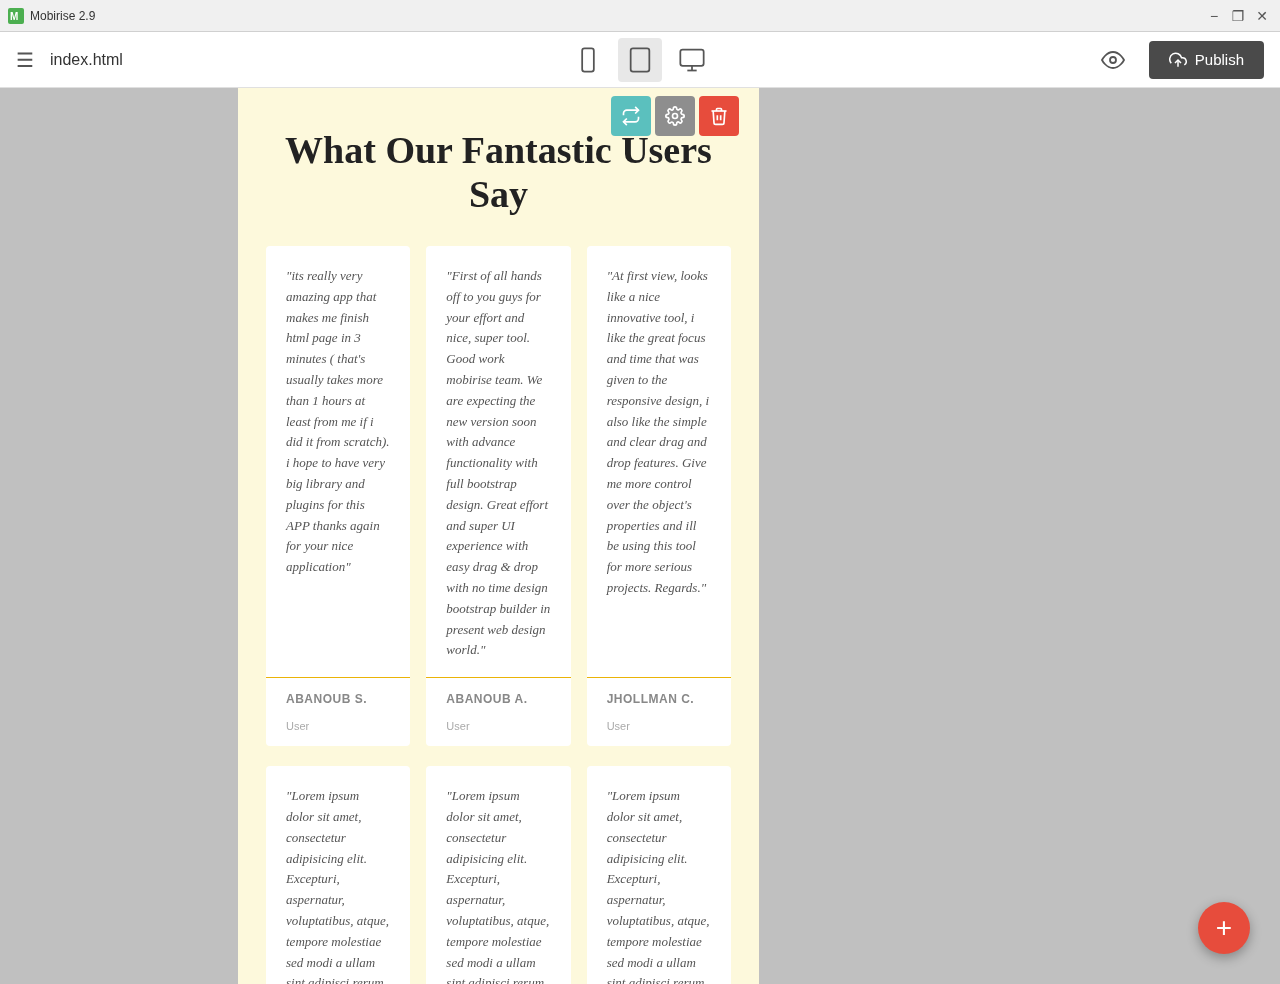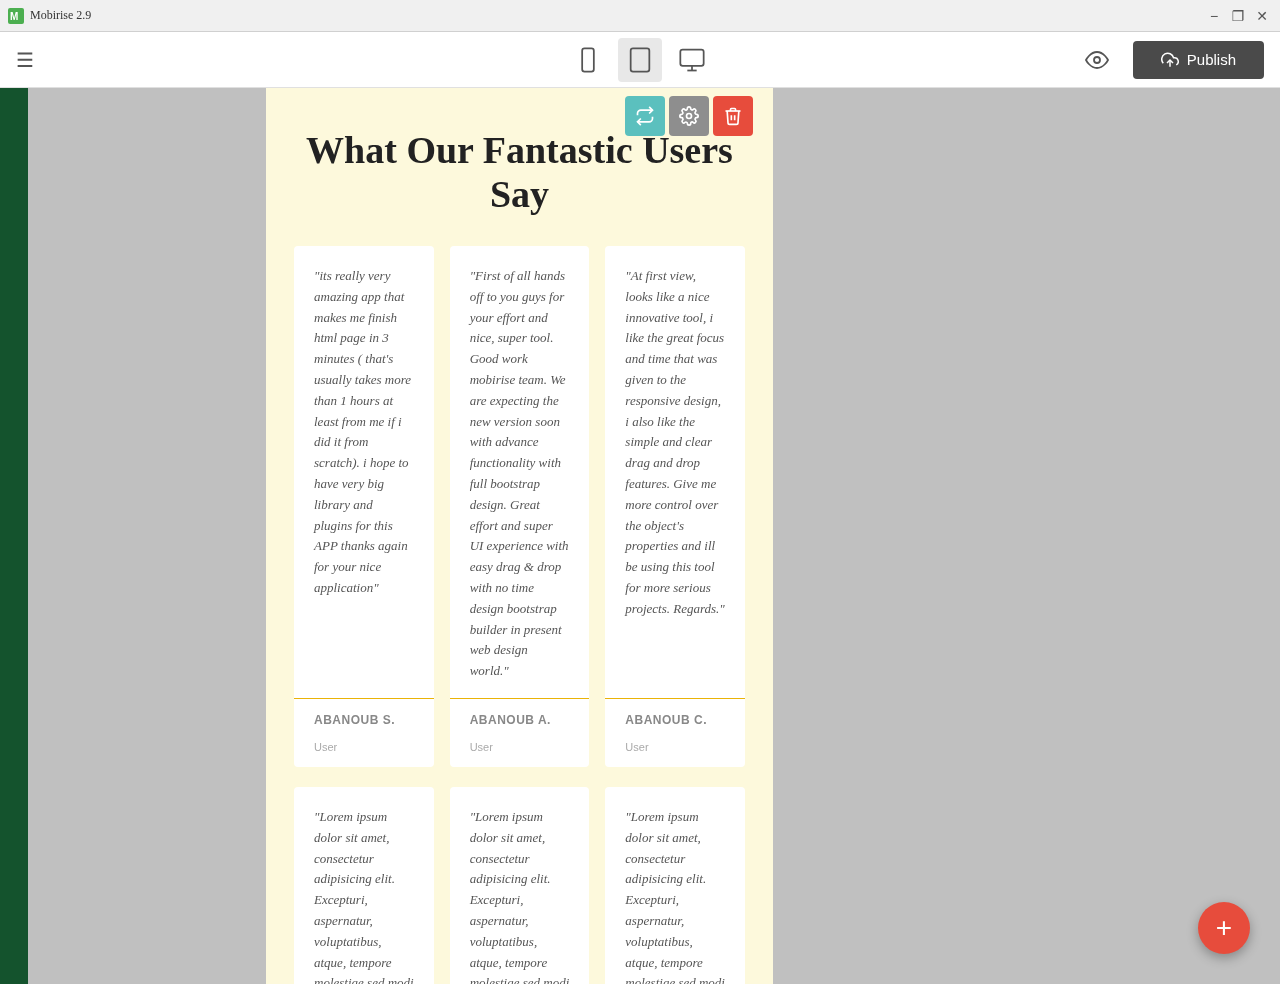--- a/index.html
+++ b/index.html
@@ -5,21 +5,21 @@
     * { margin: 0; padding: 0; box-sizing: border-box; }
     body { font-family: 'Segoe UI', Arial, sans-serif; background: #c0c0c0; width: 1280px; height: 984px; overflow: hidden; user-select: none; }
 
     
     .title-bar {
       display: flex; align-items: center;
       background: #f0f0f0; height: 32px;
       padding: 0 8px; border-bottom: 1px solid #d0d0d0;
     }
     .title-bar-icon { width: 16px; height: 16px; margin-right: 6px; }
-    .title-bar-text { font-size: 12px; color: #333; flex: 1; font-family: Liberation Serif, serif; }
+    .title-bar-text { font-size: 12px; color: #333; flex: 1; }
     .title-bar-controls { display: flex; gap: 4px; }
     .title-bar-btn {
       width: 20px; height: 20px; display: flex; align-items: center; justify-content: center;
       font-size: 14px; cursor: pointer; color: #555; background: none; border: none;
     }
 
     
     .app-toolbar {
       display: flex; align-items: center; background: #fff;
       height: 56px; padding: 0 16px; border-bottom: 1px solid #e0e0e0;
@@ -35,30 +35,29 @@
     .device-btn.active { background: #e8e8e8; }
     .device-btn svg { width: 28px; height: 28px; }
     .toolbar-right { display: flex; align-items: center; gap: 16px; margin-left: auto; }
     .preview-btn {
       width: 40px; height: 40px; display: flex; align-items: center; justify-content: center;
       background: none; border: none; cursor: pointer; color: #555;
     }
     .publish-btn {
       display: flex; align-items: center; gap: 8px;
       background: #4a4a4a; color: #fff; border: none; border-radius: 4px;
-      padding: 10px 28px; font-size: 15px; cursor: pointer;
+      padding: 10px 20px; font-size: 15px; cursor: pointer;
     }
     .publish-btn svg { width: 18px; height: 18px; }
 
     
     .canvas-area {
-      display: flex; flex: 1; background: #14532d;
+      display: flex; flex: 1; background: #7f1d1d;
       height: calc(984px - 32px - 56px);
       overflow: hidden;
-      padding-left: 28px;
     }
     .left-panel { width: 238px; background: #c0c0c0; }
     .center-panel {
       flex: 1; background: #fff; overflow-y: hidden; position: relative;
       max-width: 752px;
     }
     .right-panel { flex: 1; background: #c0c0c0; }
 
     
     .section-actions {
@@ -117,20 +116,21 @@
   <span class="title-bar-text">Mobirise 2.9</span>
   <div class="title-bar-controls">
     <button class="title-bar-btn">−</button>
     <button class="title-bar-btn">❐</button>
     <button class="title-bar-btn close">✕</button>
   </div>
 </div>
 
 <div class="app-toolbar">
   <span class="toolbar-menu-icon">☰</span>
+  <span class="toolbar-filename">index.html</span>
 
   <div class="toolbar-device-icons">
 
     <button class="device-btn">
       <svg viewBox="0 0 24 24" fill="none" stroke="currentColor" stroke-width="1.5">
         <rect x="7" y="2" width="10" height="20" rx="2" ry="2"></rect>
         <line x1="12" y1="18" x2="12" y2="18" stroke-width="2"></line>
       </svg>
     </button>
 
@@ -221,21 +221,21 @@
             <div class="card-name">ABANOUB A.</div>
             <div class="card-role">User</div>
           </div>
         </div>
 
         <div class="card">
           <div class="card-body">
             <p class="card-quote">"At first view, looks like a nice innovative tool, i like the great focus and time that was given to the responsive design, i also like the simple and clear drag and drop features. Give me more control over the object's properties and ill be using this tool for more serious projects. Regards."</p>
           </div>
           <div class="card-footer">
-            <div class="card-name">ABANOUB C.</div>
+            <div class="card-name">JHOLLMAN C.</div>
             <div class="card-role">User</div>
           </div>
         </div>
 
       </div>
 
       <div class="cards-grid">
 
         <div class="card">
           <div class="card-body">

